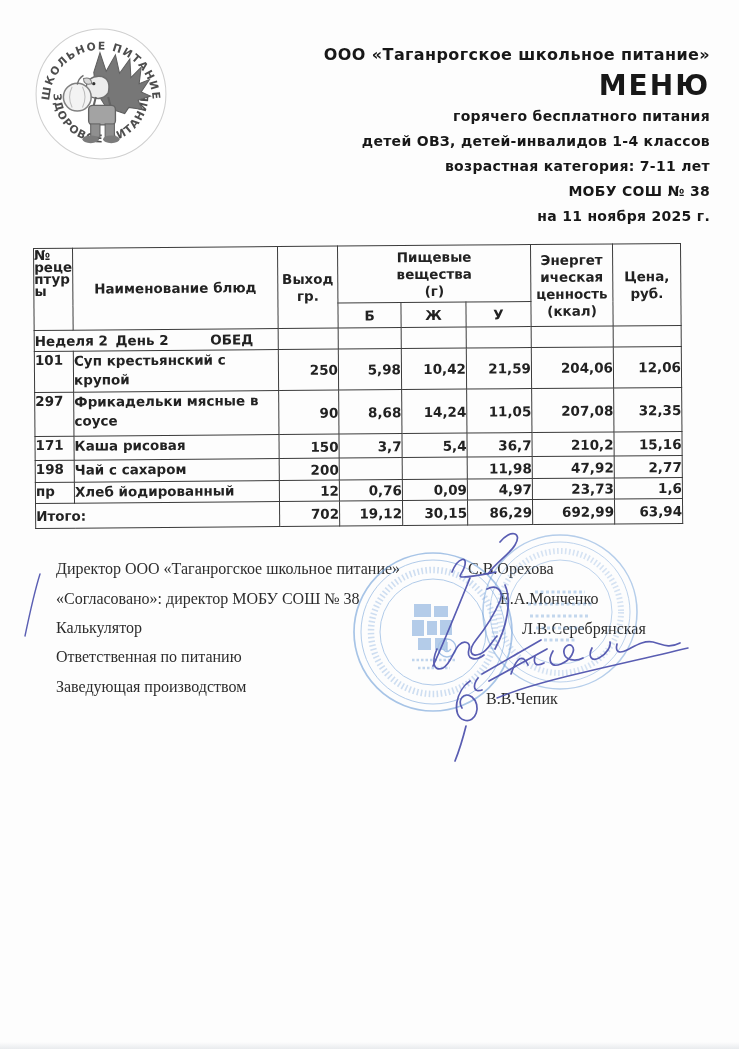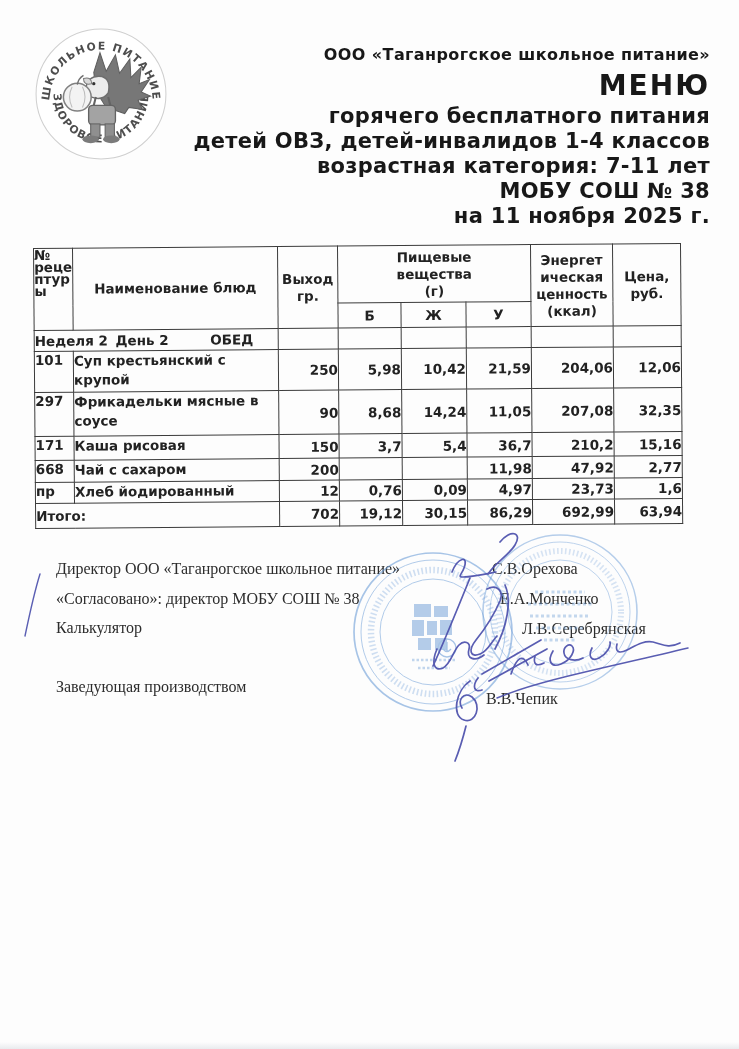--- a/index.html
+++ b/index.html
@@ -8,21 +8,21 @@
   .page{position:relative;width:739px;height:1049px;background:#fdfdfd;}
 
   
   .logo{position:absolute;left:34px;top:26px;width:134px;height:136px;}
 
   
   .header{position:absolute;left:190px;top:44px;width:520px;text-align:right;
           font-weight:700;color:#181818;}
   .header .org{font-size:16px;letter-spacing:.4px;line-height:22px;}
   .header .title{font-size:28px;letter-spacing:2px;line-height:36px;margin-top:2px;}
-  .header .sub{font-size:21px;line-height:25px;letter-spacing:.3px;}
+  .header .sub{font-size:14px;line-height:25px;letter-spacing:.3px;}
 
   
   .menu-table-wrap{position:absolute;left:33px;top:248px;transform:rotate(-0.45deg);
                    transform-origin:0 0;}
   table.menu{border-collapse:collapse;table-layout:fixed;width:647px;color:#222;}
   table.menu td,table.menu th{border:1px solid #3c3c3c;padding:0;margin:0;
         font-weight:600;font-size:13.5px;overflow:hidden;}
   .preline{white-space:pre-line;}
   .thc{text-align:center;vertical-align:middle;line-height:17px;font-size:13px;}
   .recipe-h{font-size:10.5px;line-height:12px;text-align:left;vertical-align:top;
@@ -173,21 +173,21 @@
         <td class="code">171</td>
         <td class="dish">Каша рисовая</td>
         <td class="num">150</td>
         <td class="num">3,7</td>
         <td class="num">5,4</td>
         <td class="num">36,7</td>
         <td class="num">210,2</td>
         <td class="num">15,16</td>
       </tr>
       <tr class="r3">
-        <td class="code">668</td>
+        <td class="code">198</td>
         <td class="dish">Чай с сахаром</td>
         <td class="num">200</td>
         <td class="num"></td>
         <td class="num"></td>
         <td class="num">11,98</td>
         <td class="num">47,92</td>
         <td class="num">2,77</td>
       </tr>
       <tr class="r4">
         <td class="code">пр</td>
@@ -208,23 +208,24 @@
         <td class="total-num">692,99</td>
         <td class="total-num">63,94</td>
       </tr>
     </tbody>
   </table>
   </div>
 
   <div class="sig-label" style="top:560px">Директор ООО «Таганрогское школьное питание»</div>
   <div class="sig-label" style="top:590px">«Согласовано»: директор МОБУ СОШ № 38</div>
   <div class="sig-label" style="top:619px">Калькулятор</div>
+  <div class="sig-label" style="top:648px">Ответственная по питанию</div>
   <div class="sig-label" style="top:678px">Заведующая производством</div>
 
-  <div class="sig-name" style="left:492px;top:560px">С.В.Орехова</div>
+  <div class="sig-name" style="left:468px;top:560px">С.В.Орехова</div>
   <div class="sig-name" style="left:500px;top:590px">Е.А.Монченко</div>
   <div class="sig-name" style="left:522px;top:620px">Л.В.Серебрянская</div>
   <div class="sig-name" style="left:486px;top:690px">В.В.Чепик</div>
 
   <svg class="overlay" viewBox="0 0 739 240">
 
     <g stroke="#6f9fd8" fill="none" opacity="0.5">
       <circle cx="560" cy="84" r="77" stroke-width="1.6"></circle>
       <circle cx="560" cy="84" r="70" stroke-width="0.9"></circle>
       <circle cx="560" cy="84" r="52" stroke-width="0.9"></circle>

